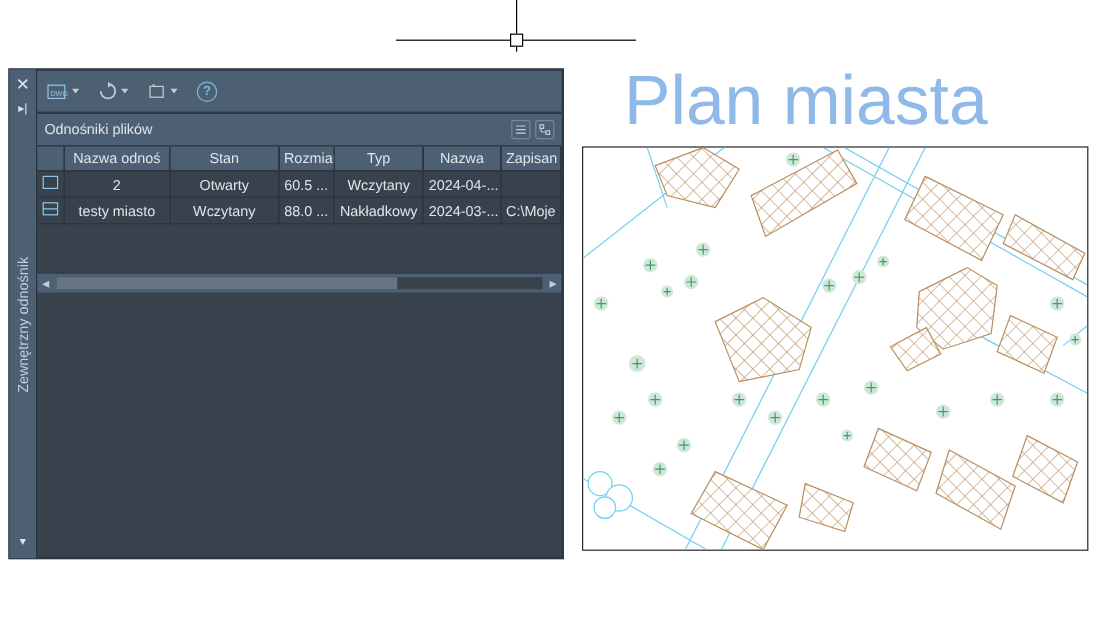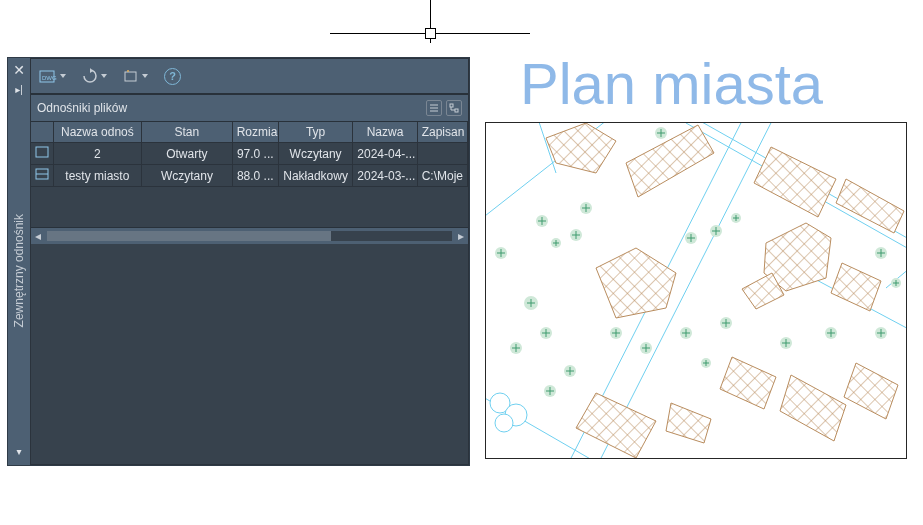--- a/index.html
+++ b/index.html
@@ -511,21 +511,21 @@
             <th>Zapisan</th>
           </tr>
         </thead>
         <tbody id="ref-rows">
             <tr>
               <td class="icon-cell"><svg class="dwg-icon" width="14" height="14">
                   <rect x="1" y="2" width="12" height="10" fill="none" stroke="#8fc6ea"></rect>
                 </svg></td>
               <td>2</td>
               <td>Otwarty</td>
-              <td>97.0 ...</td>
+              <td>60.5 ...</td>
               <td>Wczytany</td>
               <td>2024-04-...</td>
               <td></td>
             </tr>
             <tr>
               <td class="icon-cell"><svg class="dwg-icon" width="14" height="14">
                   <rect x="1" y="2" width="12" height="10" fill="none" stroke="#8fc6ea"></rect>
                   <line x1="1" y1="7" x2="13" y2="7" stroke="#8fc6ea"></line>
                 </svg></td>
               <td>testy miasto</td>

